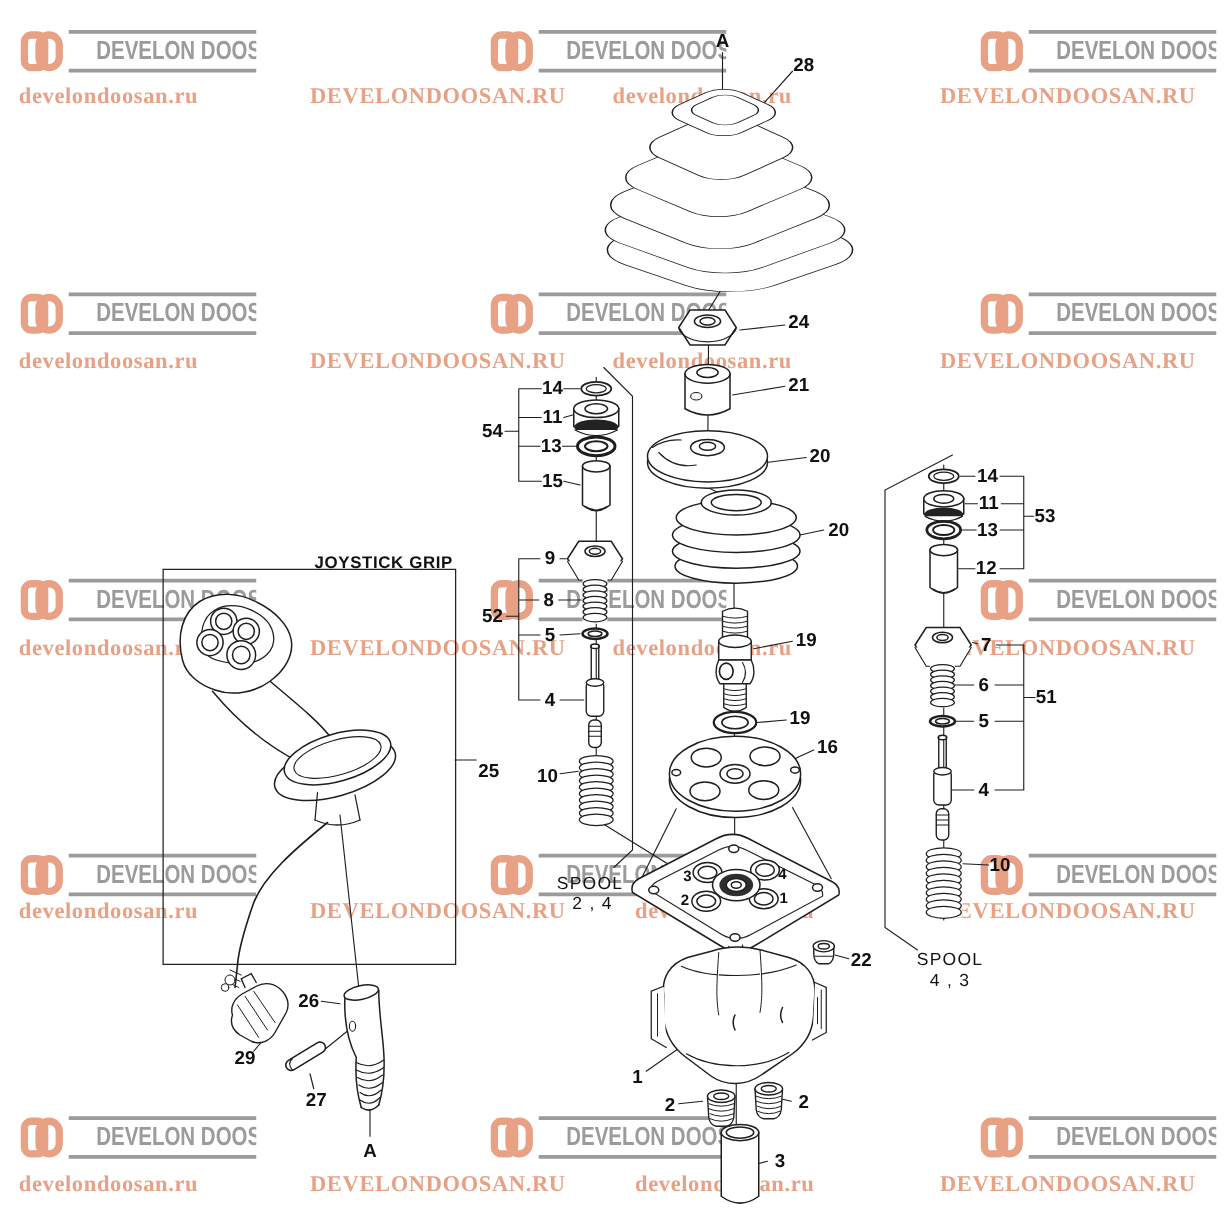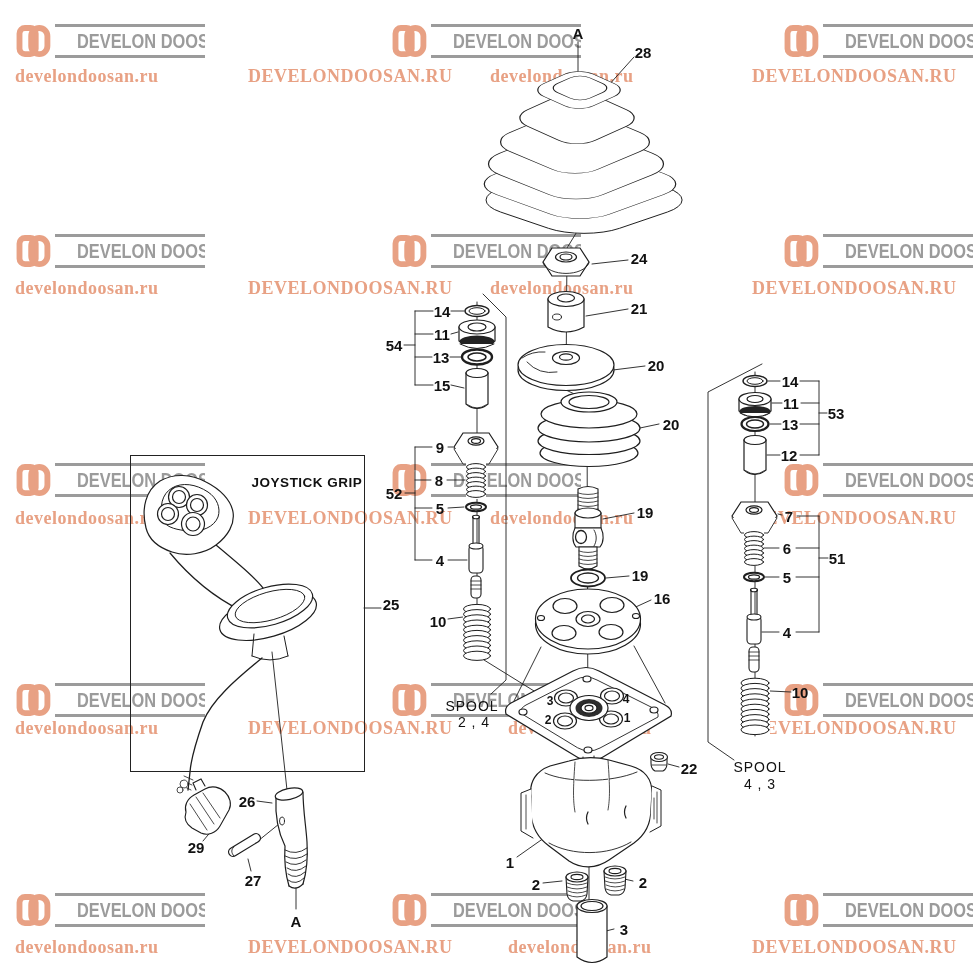--- a/index.html
+++ b/index.html
@@ -529,21 +529,21 @@
             <ellipse cx="289" cy="794" rx="14" ry="5.5"></ellipse>
           </g>
         <path d="M285,850 Q296,856 307,848 M285,856 Q296,862 307,854 M286,862 Q296,868 306,860 M287,868 Q296,874 306,866 M288,874 Q296,880 305,872 M288,880 Q296,886 304,878" stroke-width=".9" fill="none"></path>
         <path d="M289,886 Q296,891 303,884" fill="none"></path>
         <ellipse cx="282" cy="821" rx="2.5" ry="4" stroke-width=".9" fill="none"></ellipse>
       </g>
     </g>
   </svg>
 
   <div id="gripbox"></div>
-  <div id="griptitle" style="left:307px;top:482px">JOYSTICK GRIP</div>
+  <div id="griptitle" style="left:307px;top:450px">JOYSTICK GRIP</div>
 
   <div class="pl bold" style="left:578px;top:33px">A</div>
   <div class="pl bold" style="left:296px;top:921px">A</div>
 
   <div class="pl" style="left:643px;top:52px">28</div>
   <div class="pl" style="left:639px;top:258px">24</div>
   <div class="pl" style="left:639px;top:308px">21</div>
   <div class="pl" style="left:656px;top:365px">20</div>
   <div class="pl" style="left:671px;top:424px">20</div>
   <div class="pl" style="left:645px;top:512px">19</div>
@@ -559,21 +559,21 @@
   <div class="pl" style="left:442px;top:334px">11</div>
   <div class="pl" style="left:441px;top:357px">13</div>
   <div class="pl" style="left:442px;top:385px">15</div>
   <div class="pl" style="left:394px;top:345px">54</div>
   <div class="pl" style="left:440px;top:447px">9</div>
   <div class="pl" style="left:439px;top:480px">8</div>
   <div class="pl" style="left:440px;top:508px">5</div>
   <div class="pl" style="left:440px;top:560px">4</div>
   <div class="pl" style="left:394px;top:493px">52</div>
   <div class="pl" style="left:438px;top:621px">10</div>
-  <div class="pl" style="left:391px;top:604px">25</div>
+  <div class="pl" style="left:391px;top:617px">25</div>
 
   <div class="pl" style="left:247px;top:801px">26</div>
   <div class="pl" style="left:196px;top:847px">29</div>
   <div class="pl" style="left:253px;top:880px">27</div>
 
   <div class="pl" style="left:790px;top:381px">14</div>
   <div class="pl" style="left:791px;top:403px">11</div>
   <div class="pl" style="left:790px;top:424px">13</div>
   <div class="pl" style="left:836px;top:413px">53</div>
   <div class="pl" style="left:789px;top:455px">12</div>

